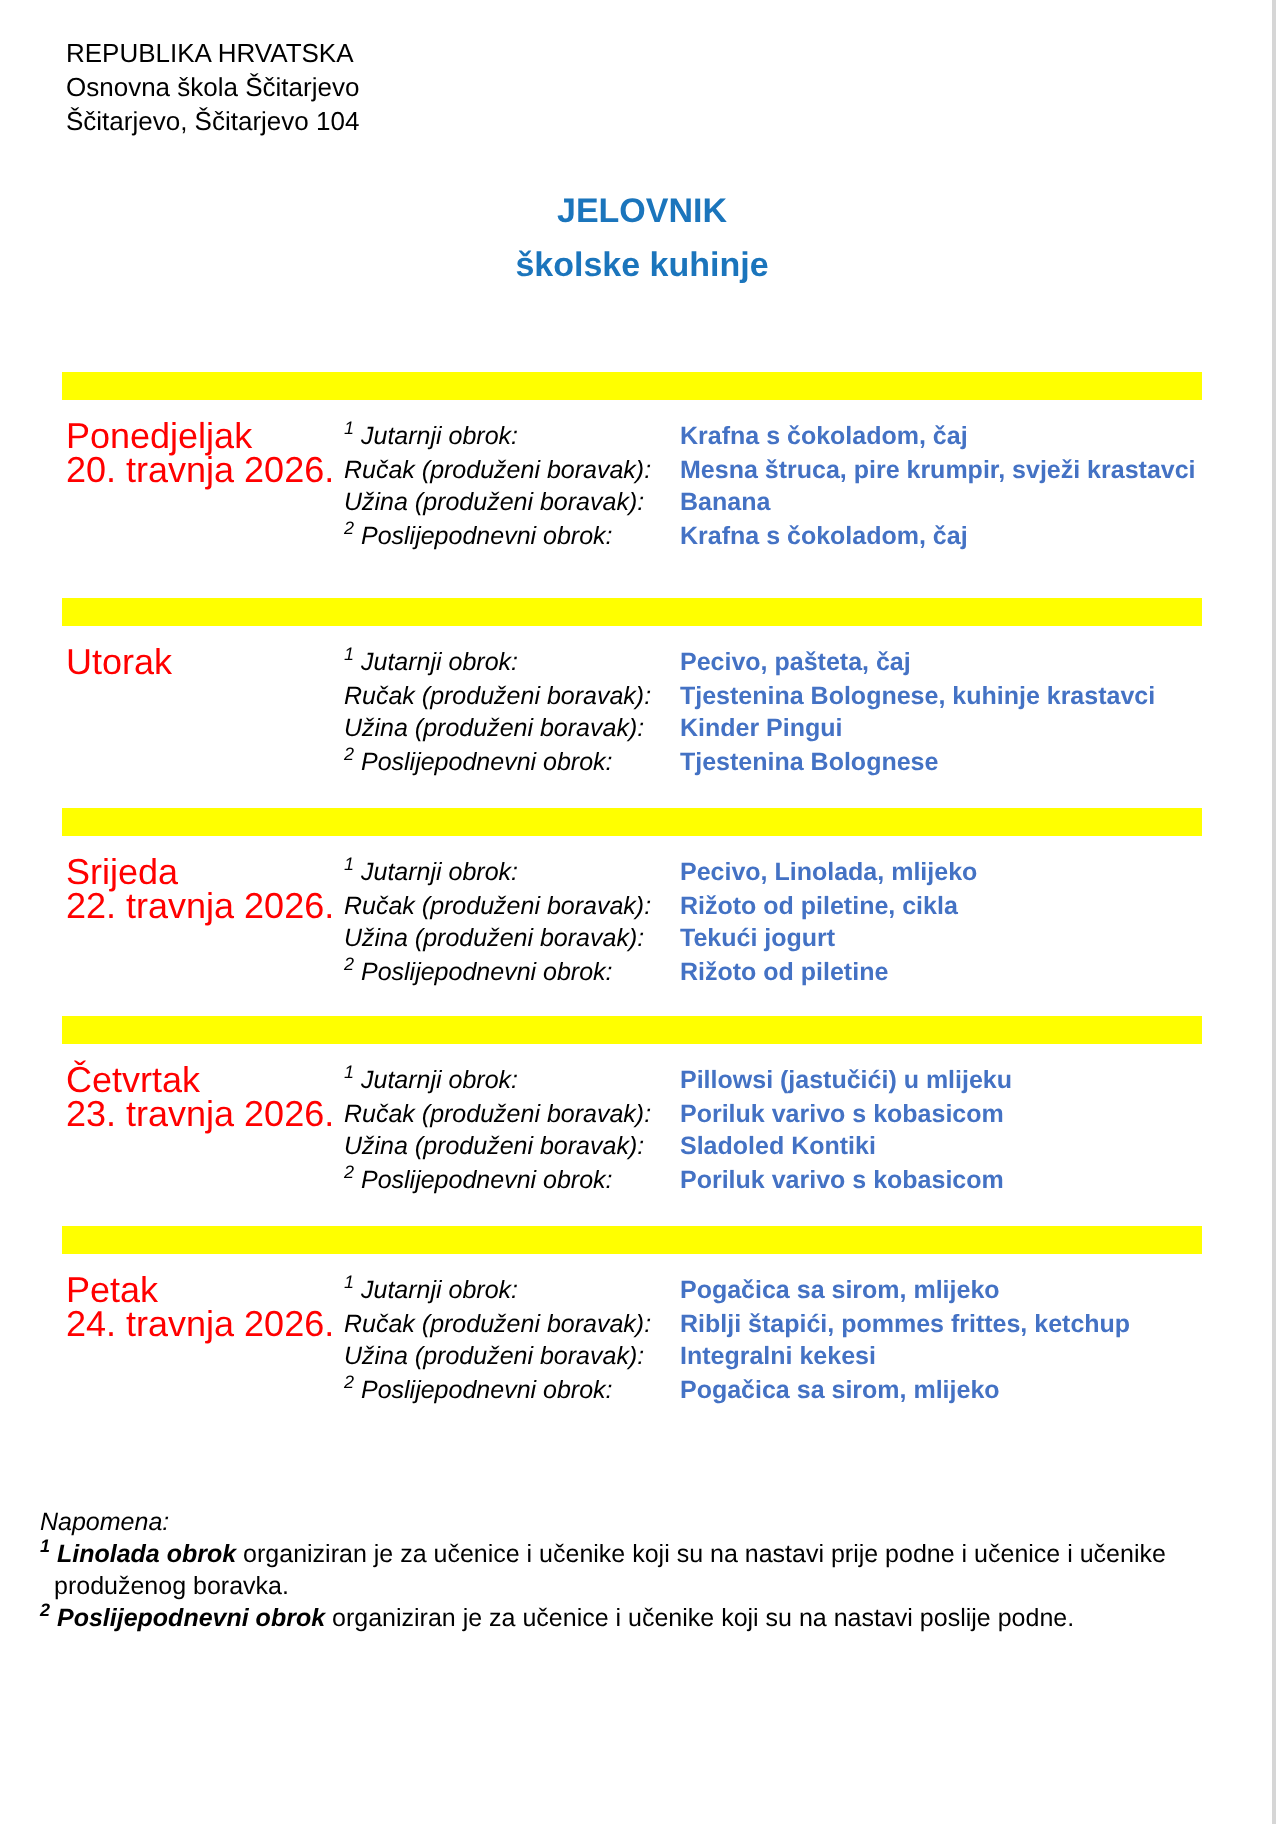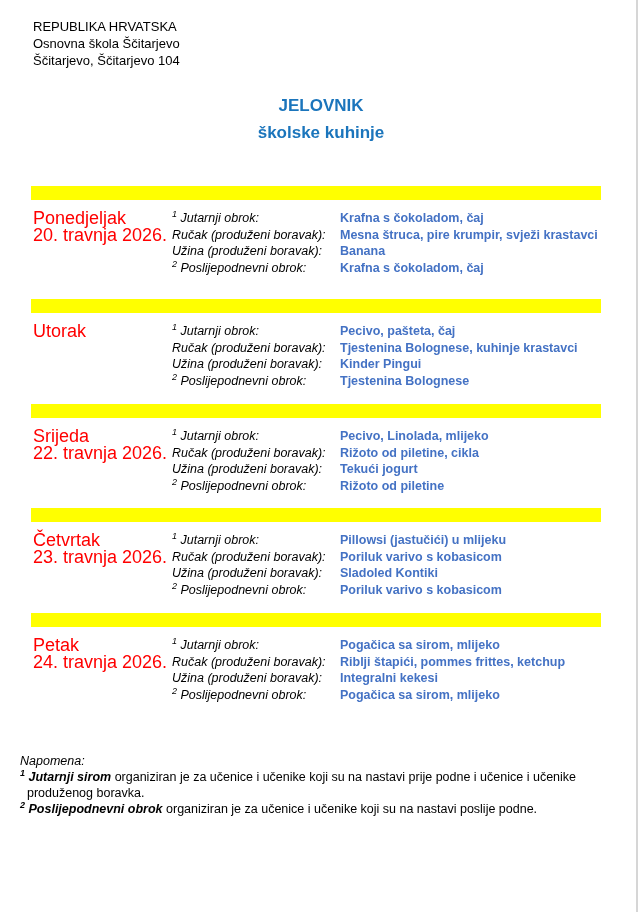--- a/index.html
+++ b/index.html
@@ -267,16 +267,16 @@
         <div class="meal-row">
           <span class="meal-label"><sup>2</sup><span> Poslijepodnevni obrok:</span></span>
           <span class="meal-value">Pogačica sa sirom, mlijeko</span>
         </div>
       </div>
     </div>
   </div>
 
   <div class="note">
     <div class="note-title">Napomena:</div>
-    <div class="fn"><sup>1</sup><span class="fn-term"> Jutarnji sirom</span><span> organiziran je za učenice i učenike koji su na nastavi prije podne i učenice i učenike produženog boravka.</span></div>
+    <div class="fn"><sup>1</sup><span class="fn-term"> Linolada obrok</span><span> organiziran je za učenice i učenike koji su na nastavi prije podne i učenice i učenike produženog boravka.</span></div>
     <div class="fn"><sup>2</sup><span class="fn-term"> Poslijepodnevni obrok</span><span> organiziran je za učenice i učenike koji su na nastavi poslije podne.</span></div>
   </div>
 </div>
 
 </body></html>

